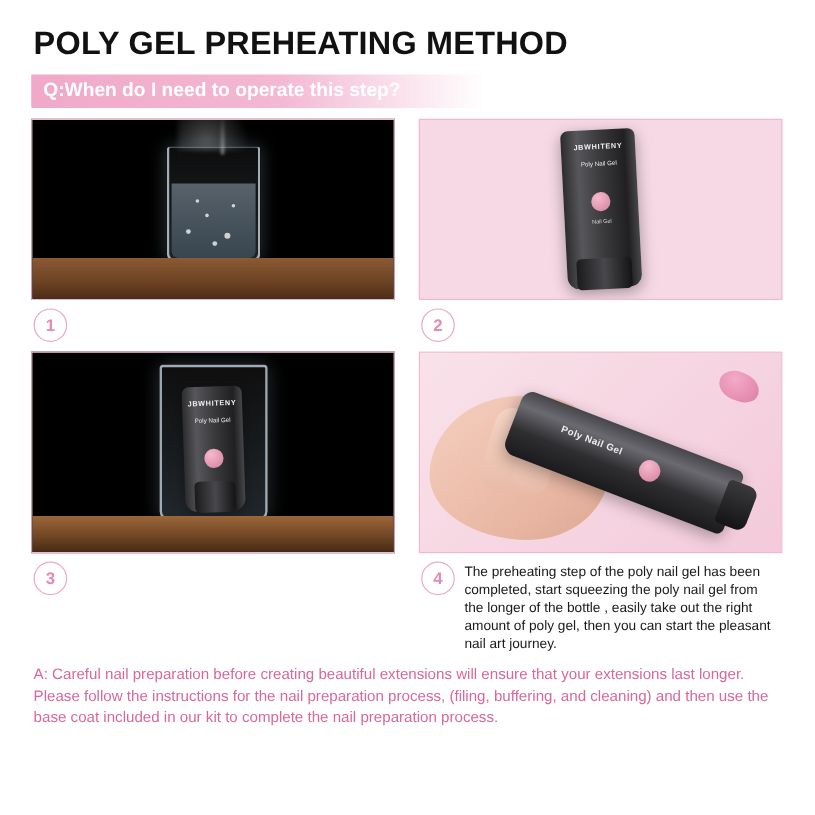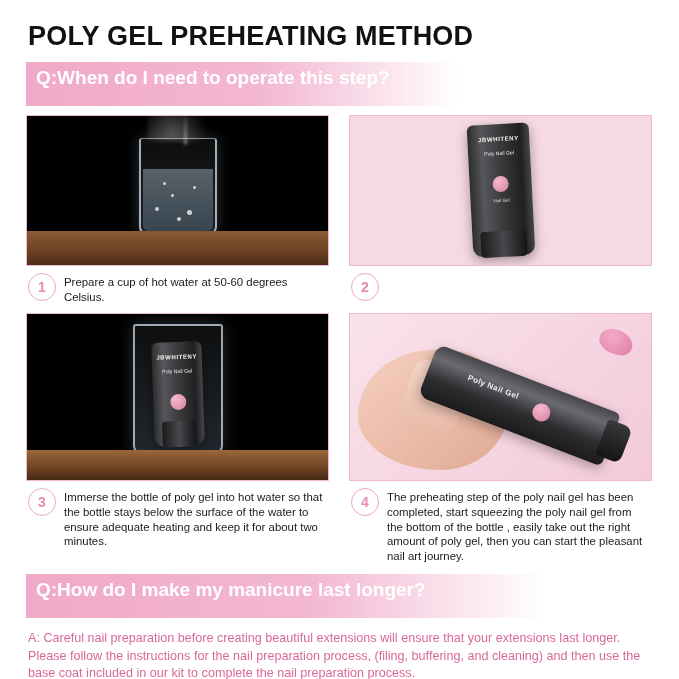--- a/index.html
+++ b/index.html
@@ -28,23 +28,23 @@
     font-weight: bold;
     letter-spacing: 0.2px;
     color: #111111;
     margin: 0 0 12px 2px;
     line-height: 1.05;
   }
   .qbar {
     display: inline-block;
     background: linear-gradient(to right, #f0a9c8 0%, #f3b8d2 55%, #ffffff 100%);
     color: #ffffff;
-    font-size: 19px;
+    font-size: 16px;
     font-weight: bold;
-    padding: 5px 70px 17px 10px;
+    padding: 5px 70px 5px 10px;
     border-radius: 1px;
     margin-bottom: 9px;
     white-space: nowrap;
   }
   .qbar.wide {
     padding-right: 120px;
   }
   .answer {
     font-size: 12.6px;
     line-height: 1.38;
@@ -262,21 +262,20 @@
           <div class="bub" style="left:30px;bottom:36px;width:3px;height:3px;"></div>
           <div class="bub" style="left:46px;bottom:18px;width:5px;height:5px;"></div>
           <div class="bub" style="left:22px;bottom:48px;width:3px;height:3px;"></div>
           <div class="bub" style="left:52px;bottom:44px;width:3px;height:3px;"></div>
           <div class="bub" style="left:36px;bottom:12px;width:4px;height:4px;"></div>
         </div>
         <div class="table"></div>
       </div>
       <div class="caption">
         <div class="step-num">1</div>
-        <div class="cap-text">Prepare a cup of hot water at 50-60 degrees Celsius.</div>
       </div>
     </div>
 
     <div class="cell">
       <div class="photo ppink">
         <div class="tube" style="left:50%;transform:translateX(-50%) rotate(-3deg);top:8px;">
           <div class="brand">JBWHITENY</div>
           <div class="label">Poly Nail Gel</div>
           <div class="swatch"></div>
           <div class="sub">Nail Gel</div>
@@ -295,42 +294,40 @@
             <div class="brand">JBWHITENY</div>
             <div class="label">Poly Nail Gel</div>
             <div class="swatch"></div>
             <div class="cap"></div>
           </div>
         </div>
         <div class="table"></div>
       </div>
       <div class="caption">
         <div class="step-num">3</div>
-        <div class="cap-text">Immerse the bottle of poly gel into hot water  so that the bottle stays below the surface of the water to ensure adequate heating and keep it for about two minutes.</div>
       </div>
     </div>
 
     <div class="cell row2">
       <div class="photo p4">
         <div class="hand"></div>
         <div class="finger" style="left:56px;top:46px;width:34px;height:70px;transform:rotate(18deg);"></div>
         <div class="finger" style="left:82px;top:54px;width:30px;height:64px;transform:rotate(14deg);"></div>
         <div class="tube4">
           <div class="t-text">Poly Nail Gel</div>
           <div class="t-sw"></div>
           <div class="t-cap"></div>
         </div>
         <div class="gel"></div>
       </div>
       <div class="caption">
         <div class="step-num">4</div>
-        <div class="cap-text">The preheating step of the poly nail gel has been completed, start squeezing the poly nail gel from the bottom of the bottle , easily take out the right amount of poly gel, then you can start the pleasant nail art journey.</div>
+        <div class="cap-text">The preheating step of the poly nail gel has been completed, start squeezing the poly nail gel from the longer of the bottle , easily take out the right amount of poly gel, then you can start the pleasant nail art journey.</div>
       </div>
     </div>
 
   </div>
 
   <div class="bottom-band">
-    <div class="qbar wide">Q:How do I make my manicure last longer?</div>
     <p class="answer-pink">A: Careful nail preparation before creating beautiful extensions will ensure that your extensions last longer. Please follow the instructions for the nail preparation process, (filing, buffering, and cleaning) and then use the base coat included in our kit to complete the nail preparation process.</p>
   </div>
 
 </div>
 
 </body></html>

